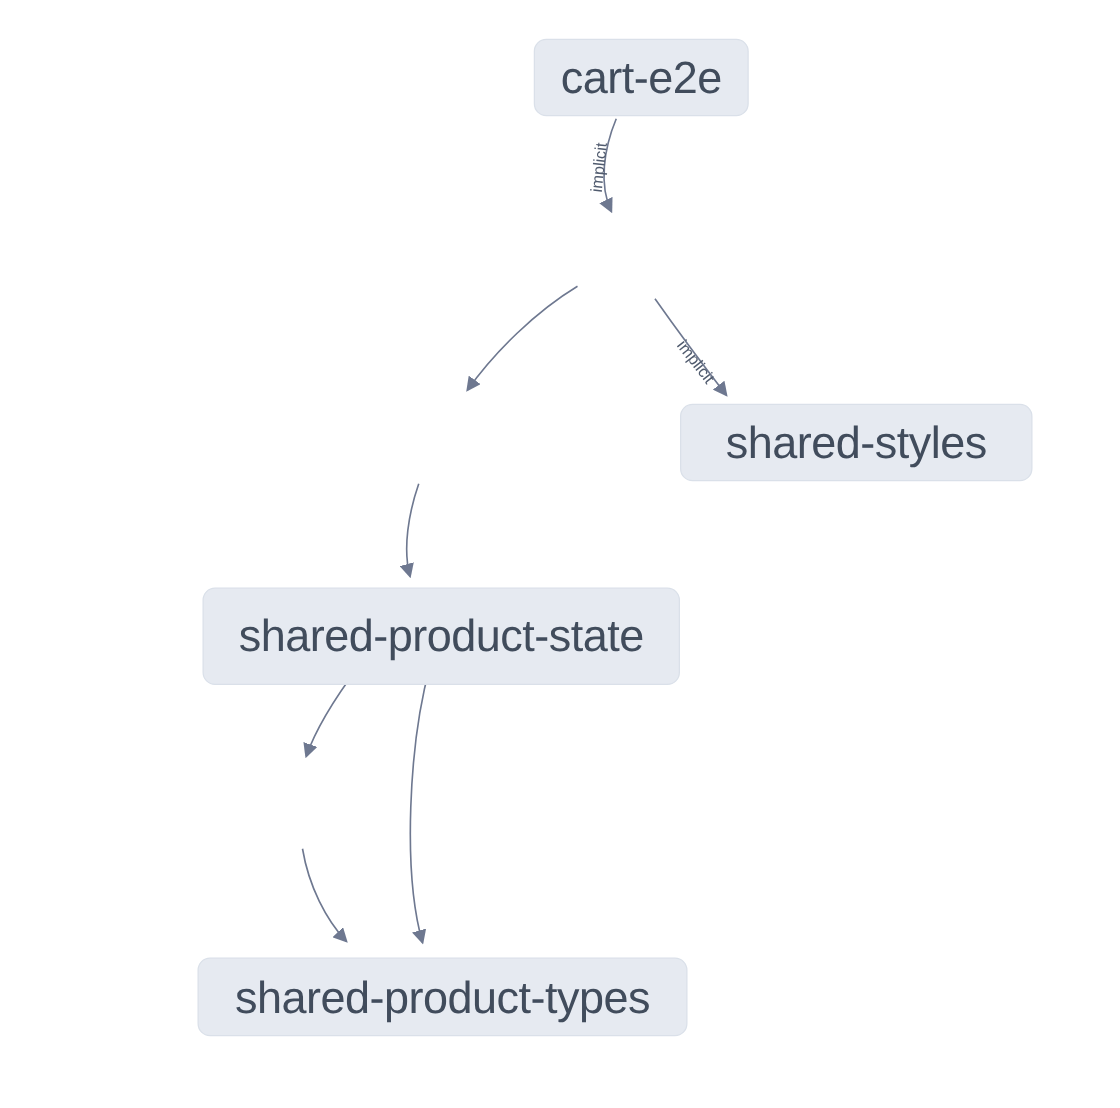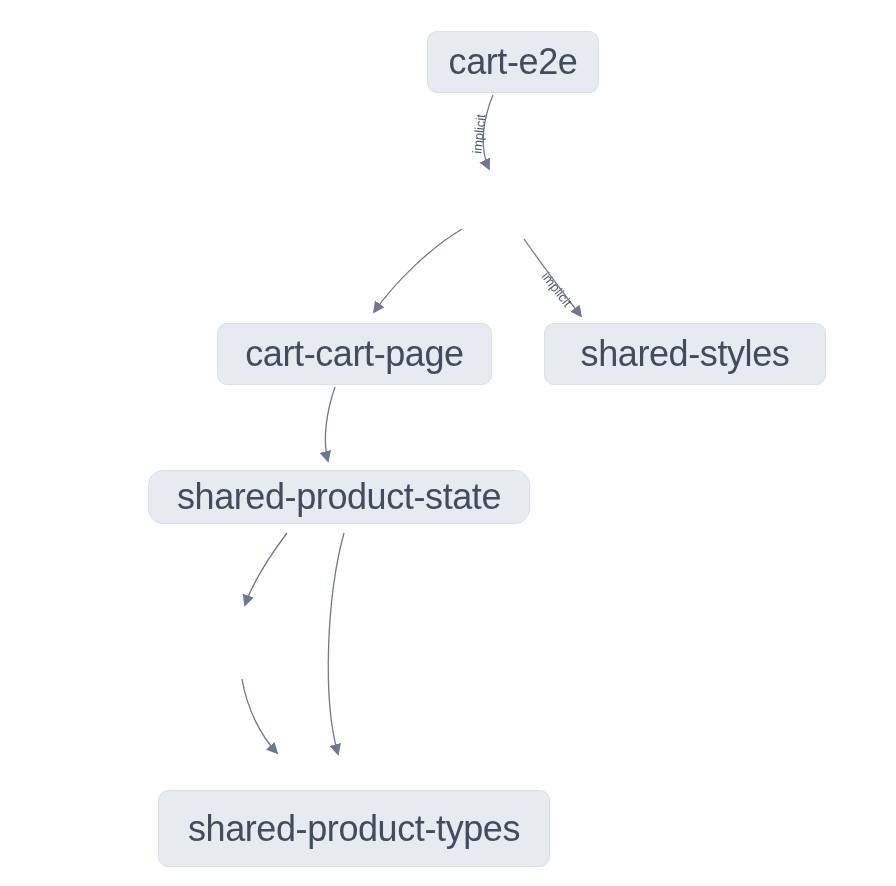--- a/index.html
+++ b/index.html
@@ -78,26 +78,23 @@
         <path d="M335,387 C327,410 322,439 328,461" class="edge" marker-end="url(#arrowhead)"></path>
         <path d="M287,533 C269,557 253,582 245,605" class="edge" marker-end="url(#arrowhead)"></path>
         <path d="M344,533 C327,595 322,698 338,754" class="edge" marker-end="url(#arrowhead)"></path>
         <path d="M242,679 C247,709 261,736 277,753" class="edge" marker-end="url(#arrowhead)"></path>
       </g>
   </svg>
   <div class="nodes-layer" id="node-group">
       <div class="graph-node" style="left: 427px; top: 31px; width: 172px; height: 62px; text-align: center;">
         <span class="node-label">cart-e2e</span>
       </div>
-      <div class="graph-node" style="left: 217px; top: 323px; width: 275px; height: 62px;">
-        <span class="node-label">cart-cart-page</span>
-      </div>
       <div class="graph-node" style="left: 544px; top: 323px; width: 282px; height: 62px;">
         <span class="node-label">shared-styles</span>
       </div>
-      <div class="graph-node" style="left: 148px; top: 470px; width: 382px; height: 54px; border-radius: 15px;">
+      <div class="graph-node" style="left: 162px; top: 470px; width: 382px; height: 78px;">
         <span class="node-label">shared-product-state</span>
       </div>
-      <div class="graph-node" style="left: 158px; top: 790px; width: 392px; height: 77px;">
+      <div class="graph-node" style="left: 158px; top: 766px; width: 392px; height: 63px;">
         <span class="node-label">shared-product-types</span>
       </div>
     </div>
 </div>
 
 </body></html>

